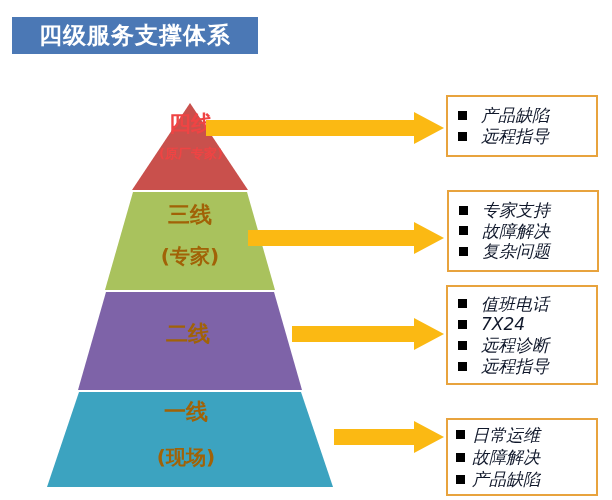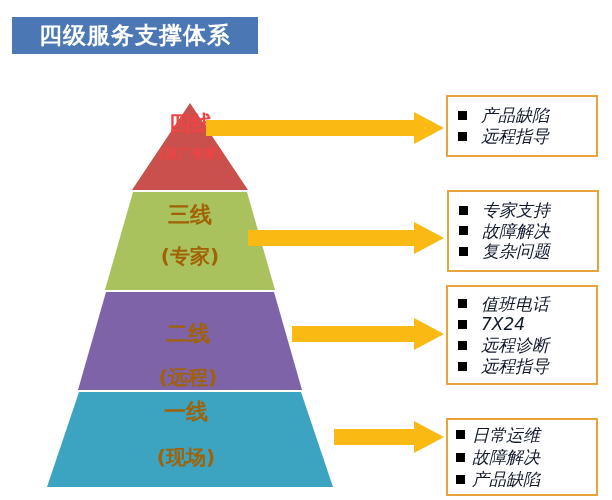--- a/index.html
+++ b/index.html
@@ -156,21 +156,20 @@
   <div class="tier-label tier-4 tier-dark">
     <span class="tier-main">四线</span>
     <span class="tier-sub">(原厂专家)</span>
   </div>
   <div class="tier-label tier-3 tier-light">
     <span class="tier-main">三线</span>
     <span class="tier-sub">(专家)</span>
   </div>
   <div class="tier-label tier-2 tier-light">
     <span class="tier-main">二线</span>
-    <span class="tier-sub">(远程)</span>
   </div>
   <div class="tier-label tier-1 tier-light">
     <span class="tier-main">一线</span>
     <span class="tier-sub">(现场)</span>
   </div>
 
   <div class="arrow arrow-1" style="left:206px; top:112px;">
     <svg width="238" height="32" viewBox="0 0 238 32" xmlns="http://www.w3.org/2000/svg">
       <polygon points="0,8 208,8 208,0 238,16 208,32 208,24 0,24" fill="#FBB913"></polygon>
     </svg>

